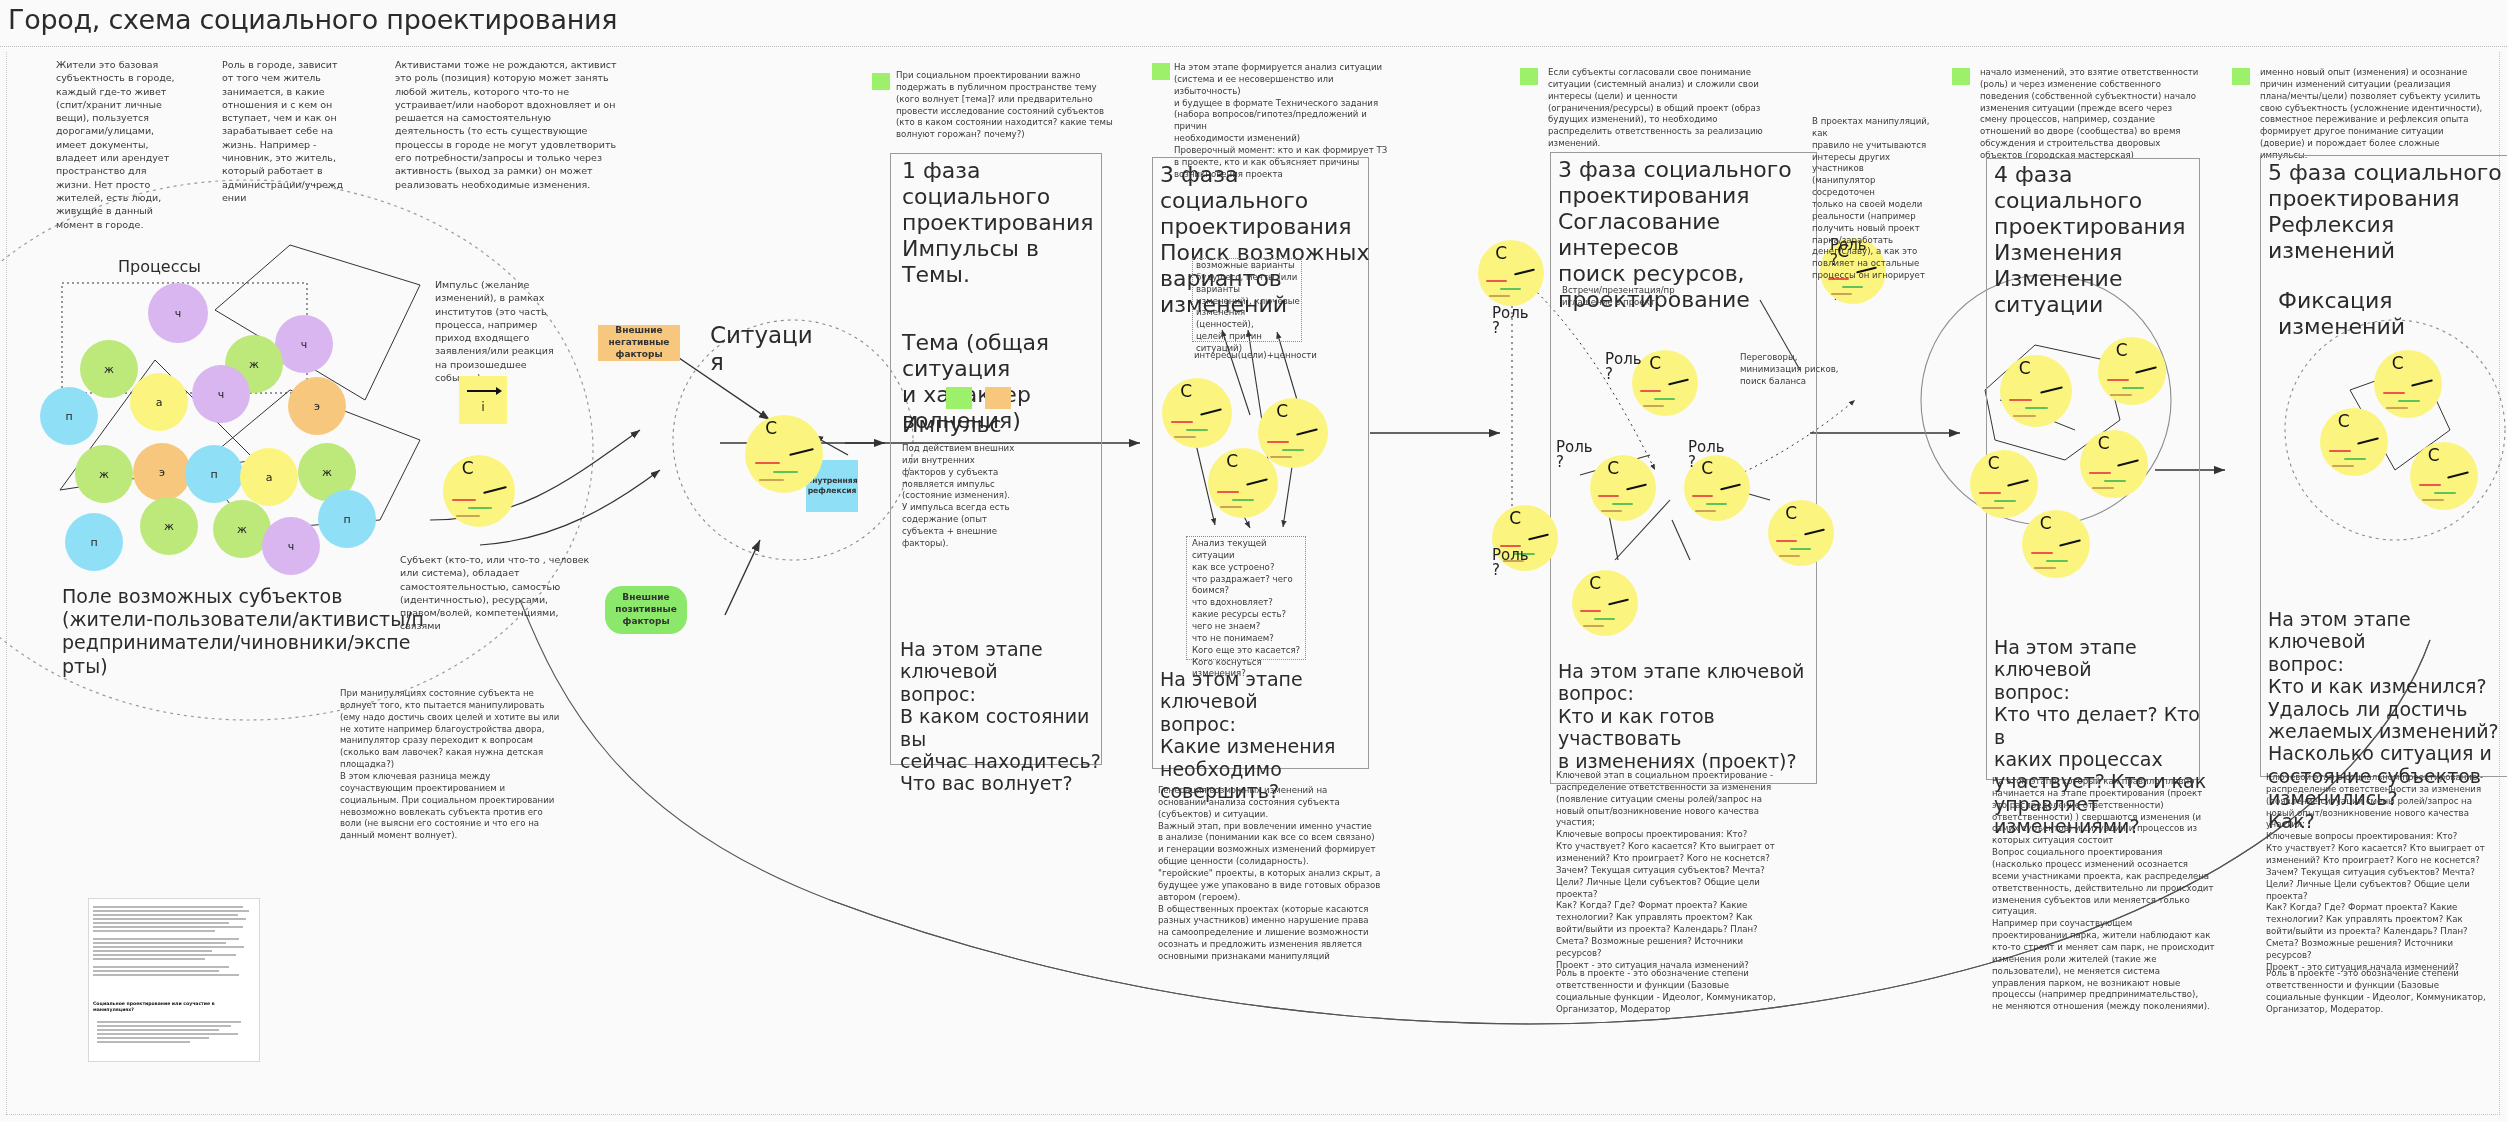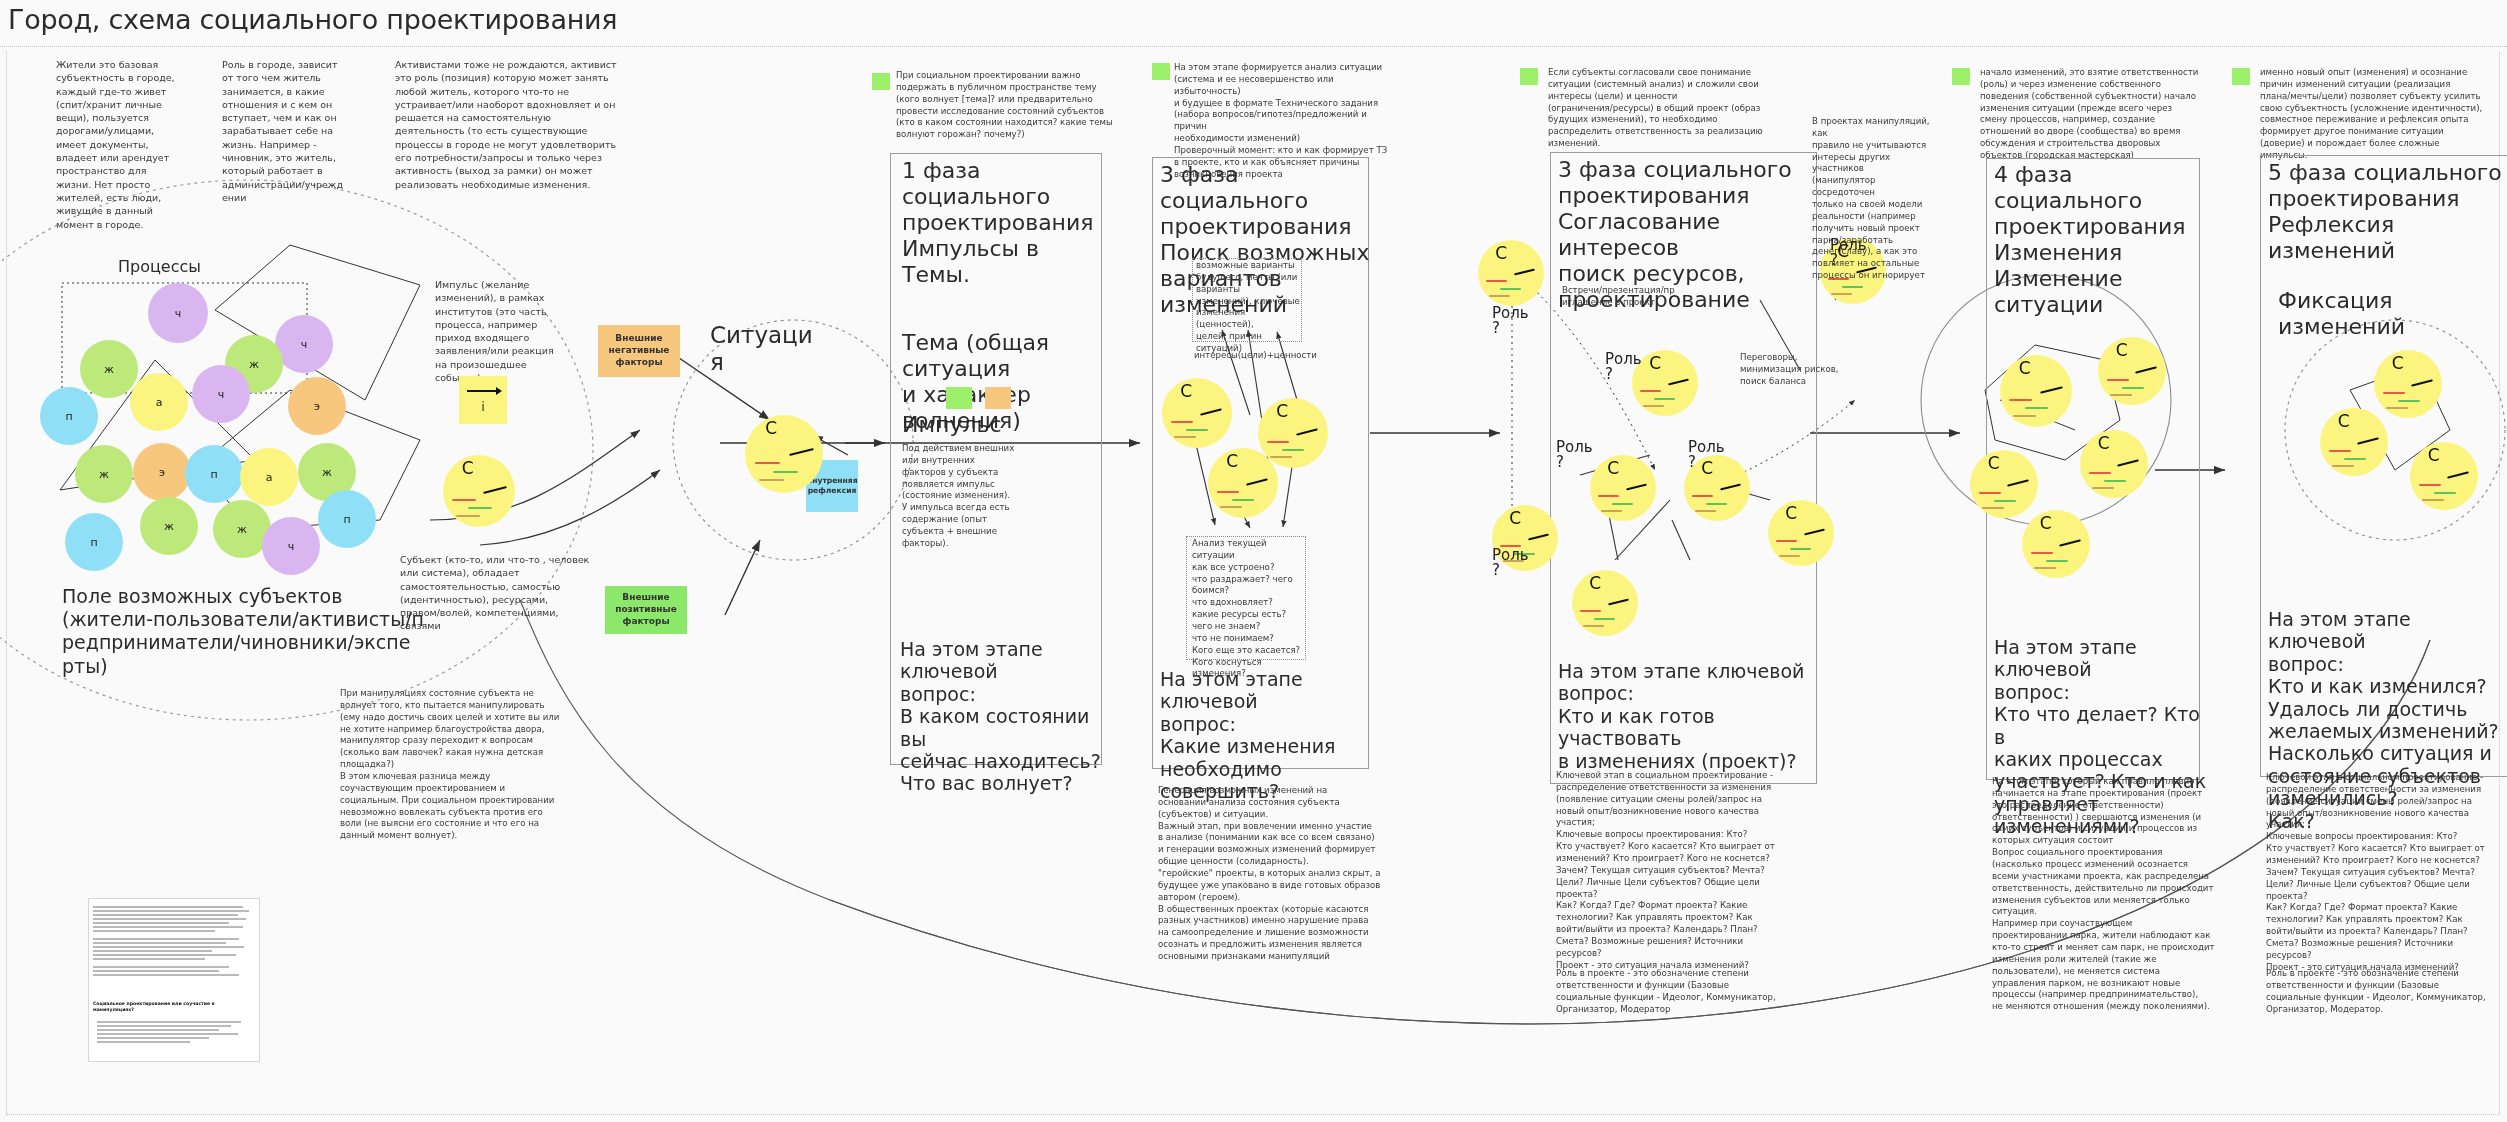--- a/index.html
+++ b/index.html
@@ -276,24 +276,24 @@
   </div>
   <div class="tx sm" style="left:400px;top:553px;width:220px;">Субъект (кто-то, или что-то , человек
 или система), обладает
 самостоятельностью, самостью
 (идентичностью), ресурсами,
 правом/волей, компетенциями,
 связями</div>
 
   <div class="hd" style="left:710px;top:322px;width:110px;font-size:23px;">Ситуаци
 я</div>
-  <div class="note orange" style="left:598px;top:325px;width:82px;height:52px;">Внешние
+  <div class="note orange" style="left:598px;top:325px;width:82px;height:36px;">Внешние
 негативные
 факторы</div>
-  <div class="note green" style="left:605px;top:586px;width:82px;height:48px;">Внешние
+  <div class="note green" style="left:605px;top:586px;width:82px;height:48px;border-radius:17px;">Внешние
 позитивные
 факторы</div>
   <div class="note blue" style="left:806px;top:460px;width:52px;height:52px;font-size:7.6px;">Внутренняя
 рефлексия</div>
   <div class="subj" style="left:745px;top:415px;width:78px;height:78px;">
     <span class="c">С</span>
     <i class="l1" style="left:44px;top:36px;width:25px;"></i>
     <i class="l2" style="left:10px;top:47px;width:25px;"></i>
     <i class="l3" style="left:28px;top:56px;width:25px;"></i>
     <i class="l4" style="left:14px;top:64px;width:25px;"></i>

